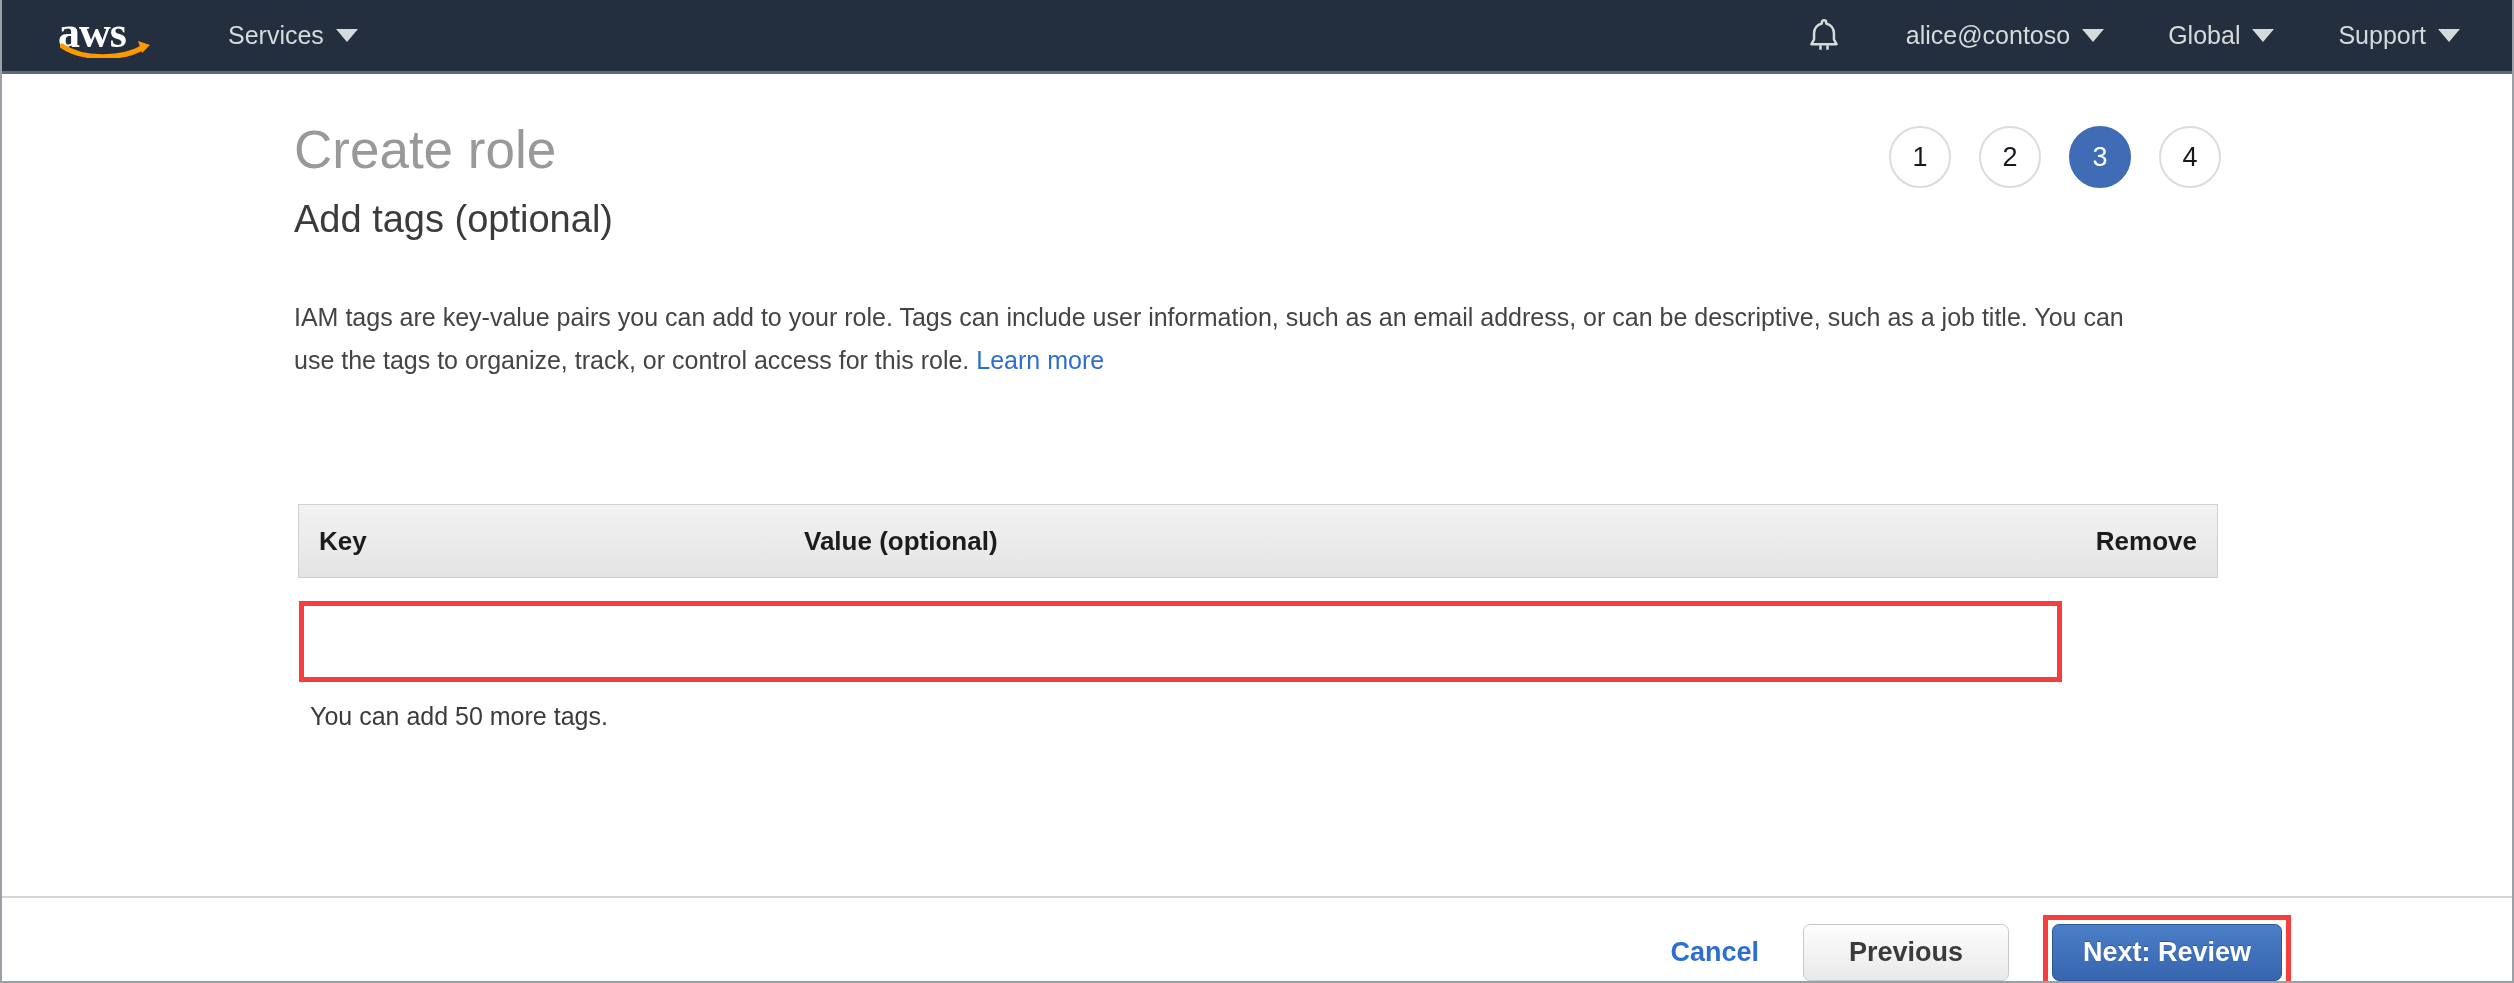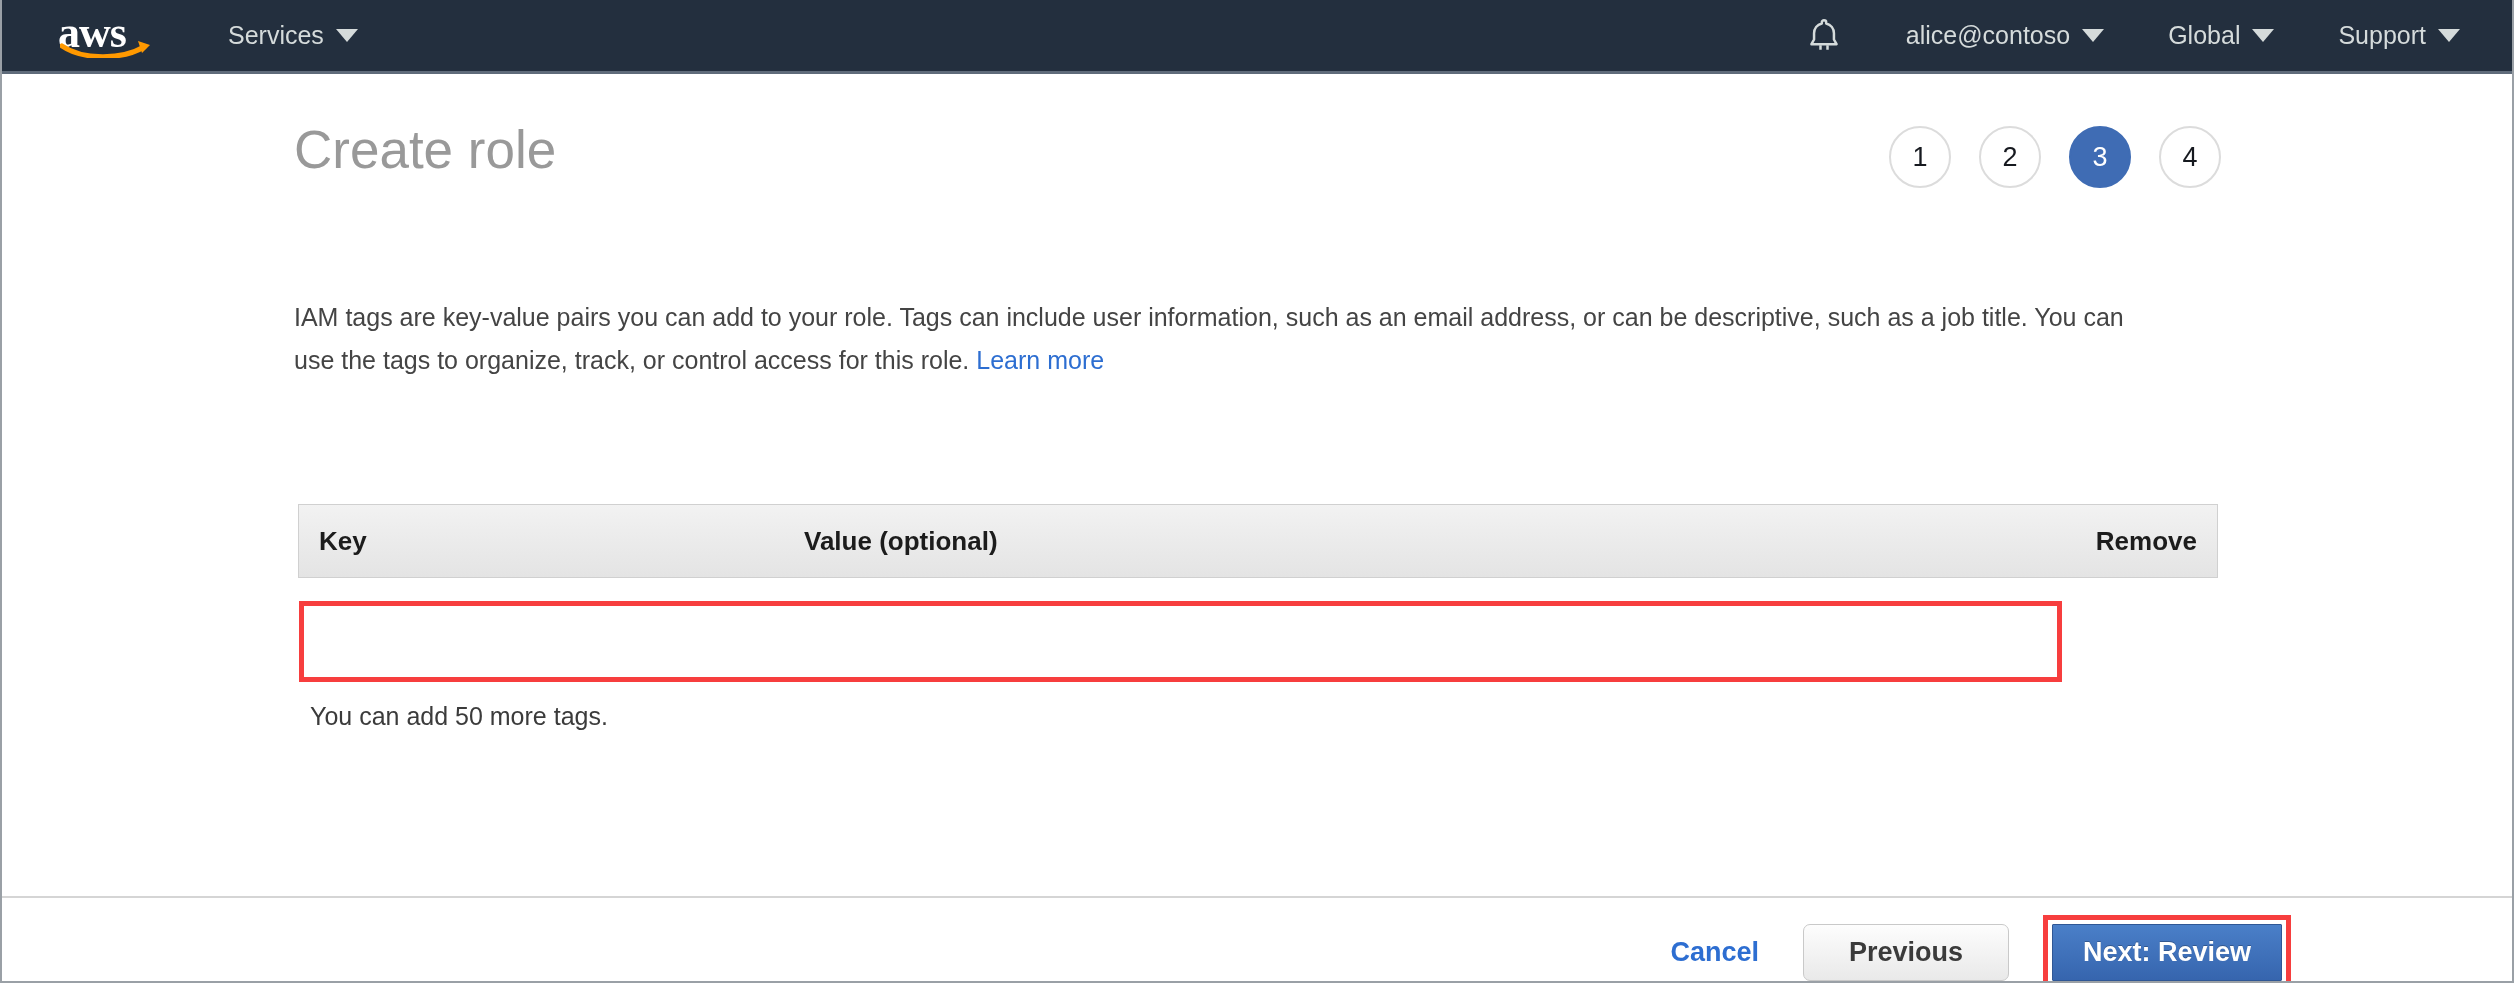--- a/index.html
+++ b/index.html
@@ -241,21 +241,21 @@
     position: relative;
     border: 5px solid #f73e3e;
     padding: 4px;
   }
   .btn-next {
     font-size: 27px;
     font-weight: bold;
     color: #ffffff;
     background: linear-gradient(to bottom, #4a7fc8 0%, #3665ae 100%);
     border: 1px solid #2f5795;
-    border-radius: 1px;
+    border-radius: 7px;
     padding: 12px 20px;
     cursor: pointer;
     font-family: "Liberation Sans", sans-serif;
     min-width: 230px;
     text-shadow: 0 -1px 0 rgba(0,0,0,0.25);
   }
 </style>
 </head>
 <body>
 
@@ -313,20 +313,21 @@
         <span>2</span>
       </div>
       <div class="step active">
         <span>3</span>
       </div>
       <div class="step">
         <span>4</span>
       </div>
     </div>
 
+    <div class="section-title">Add tags (optional)</div>
 
     <div class="description">
       <span>IAM tags are key-value pairs you can add to your role. Tags can include user information, such as an email address, or can be descriptive, such as a job title. You can use the tags to organize, track, or control access for this role. </span><a href="#">Learn more</a>
     </div>
 
     <div class="tag-table">
 
       <div class="tag-head">
         <div class="th-key">Key</div>
         <div class="th-value">Value (optional)</div>

